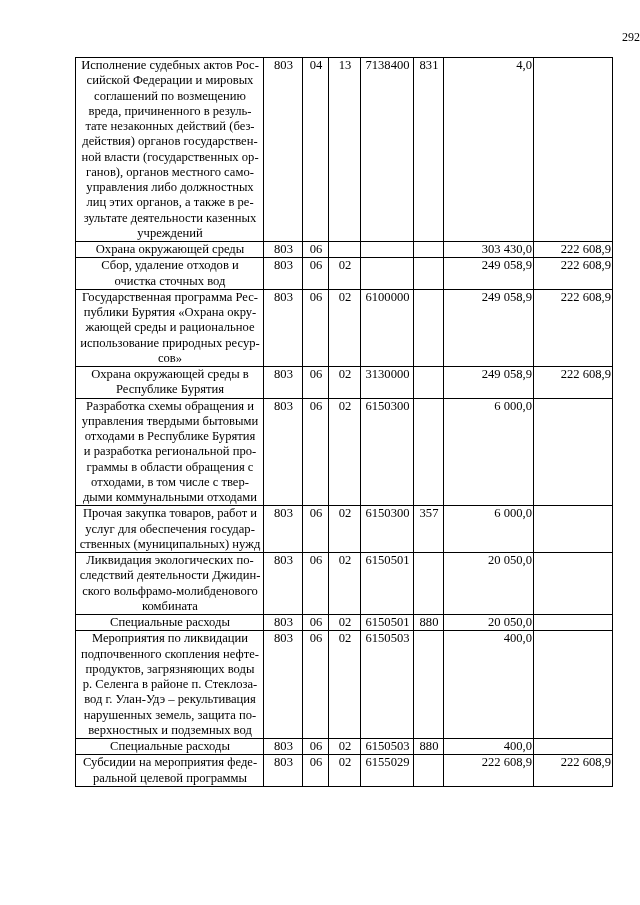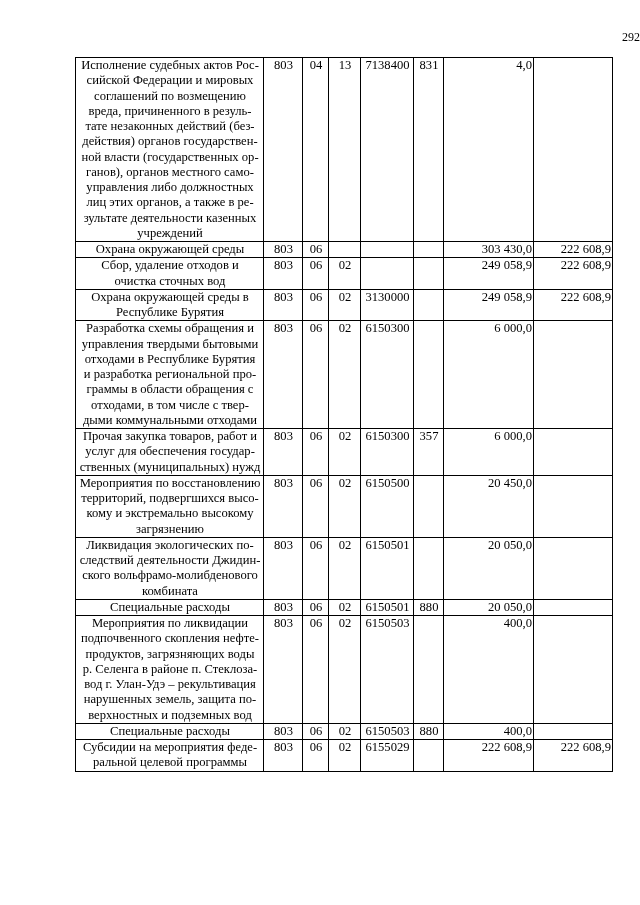--- a/index.html
+++ b/index.html
@@ -58,20 +58,30 @@
     <td class="name">Сбор, удаление отходов и<br>очистка сточных вод</td>
     <td class="c">803</td>
     <td class="c">06</td>
     <td class="c">02</td>
     <td class="c"></td>
     <td class="c"></td>
     <td class="n">249 058,9</td>
     <td class="n">222 608,9</td>
   </tr>
       <tr>
+    <td class="name">Государственная программа Рес-<br>публики Бурятия «Охрана окру-<br>жающей среды и рациональное<br>использование природных ресур-<br>сов»</td>
+    <td class="c">803</td>
+    <td class="c">06</td>
+    <td class="c">02</td>
+    <td class="c">6100000</td>
+    <td class="c"></td>
+    <td class="n">249 058,9</td>
+    <td class="n">222 608,9</td>
+  </tr>
+      <tr>
     <td class="name">Охрана окружающей среды в<br>Республике Бурятия</td>
     <td class="c">803</td>
     <td class="c">06</td>
     <td class="c">02</td>
     <td class="c">3130000</td>
     <td class="c"></td>
     <td class="n">249 058,9</td>
     <td class="n">222 608,9</td>
   </tr>
       <tr>
@@ -85,30 +95,20 @@
     <td class="n"></td>
   </tr>
       <tr>
     <td class="name">Прочая закупка товаров, работ и<br>услуг для обеспечения государ-<br>ственных (муниципальных) нужд</td>
     <td class="c">803</td>
     <td class="c">06</td>
     <td class="c">02</td>
     <td class="c">6150300</td>
     <td class="c">357</td>
     <td class="n">6 000,0</td>
-    <td class="n"></td>
-  </tr>
-      <tr>
-    <td class="name">Мероприятия по восстановлению<br>территорий, подвергшихся высо-<br>кому и экстремально высокому<br>загрязнению</td>
-    <td class="c">803</td>
-    <td class="c">06</td>
-    <td class="c">02</td>
-    <td class="c">6150500</td>
-    <td class="c"></td>
-    <td class="n">20 450,0</td>
     <td class="n"></td>
   </tr>
       <tr>
     <td class="name">Ликвидация экологических по-<br>следствий деятельности Джидин-<br>ского вольфрамо-молибденового<br>комбината</td>
     <td class="c">803</td>
     <td class="c">06</td>
     <td class="c">02</td>
     <td class="c">6150501</td>
     <td class="c"></td>
     <td class="n">20 050,0</td>

